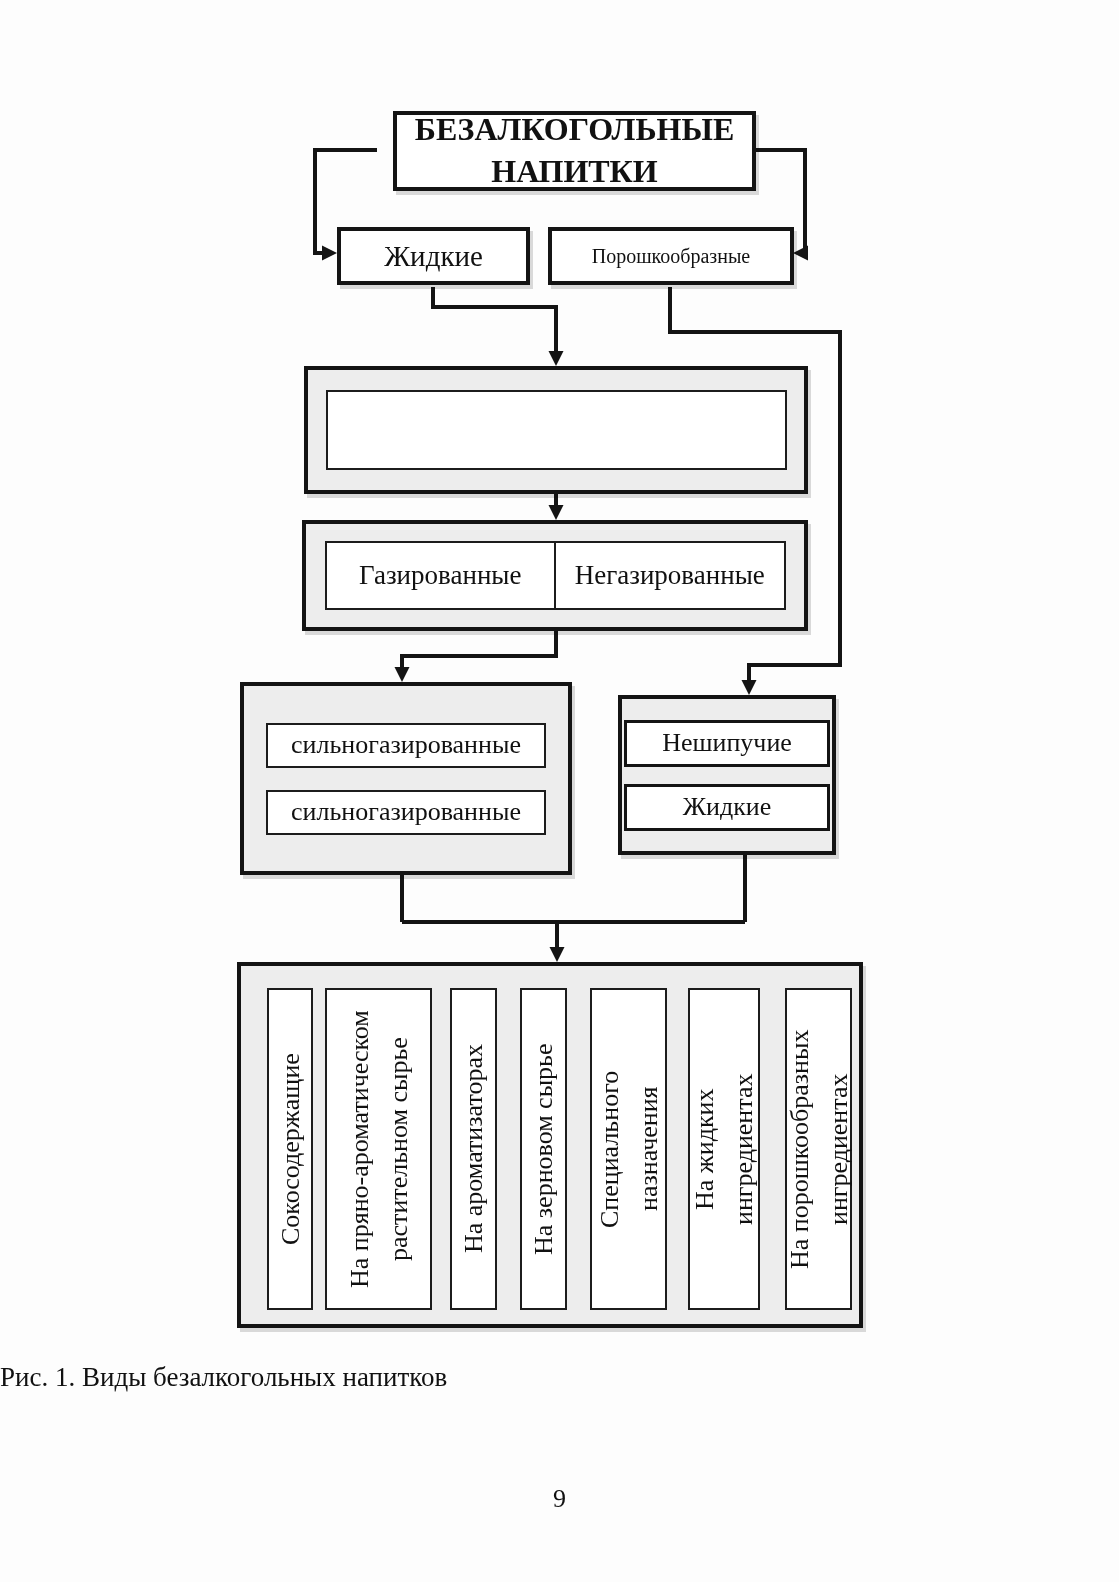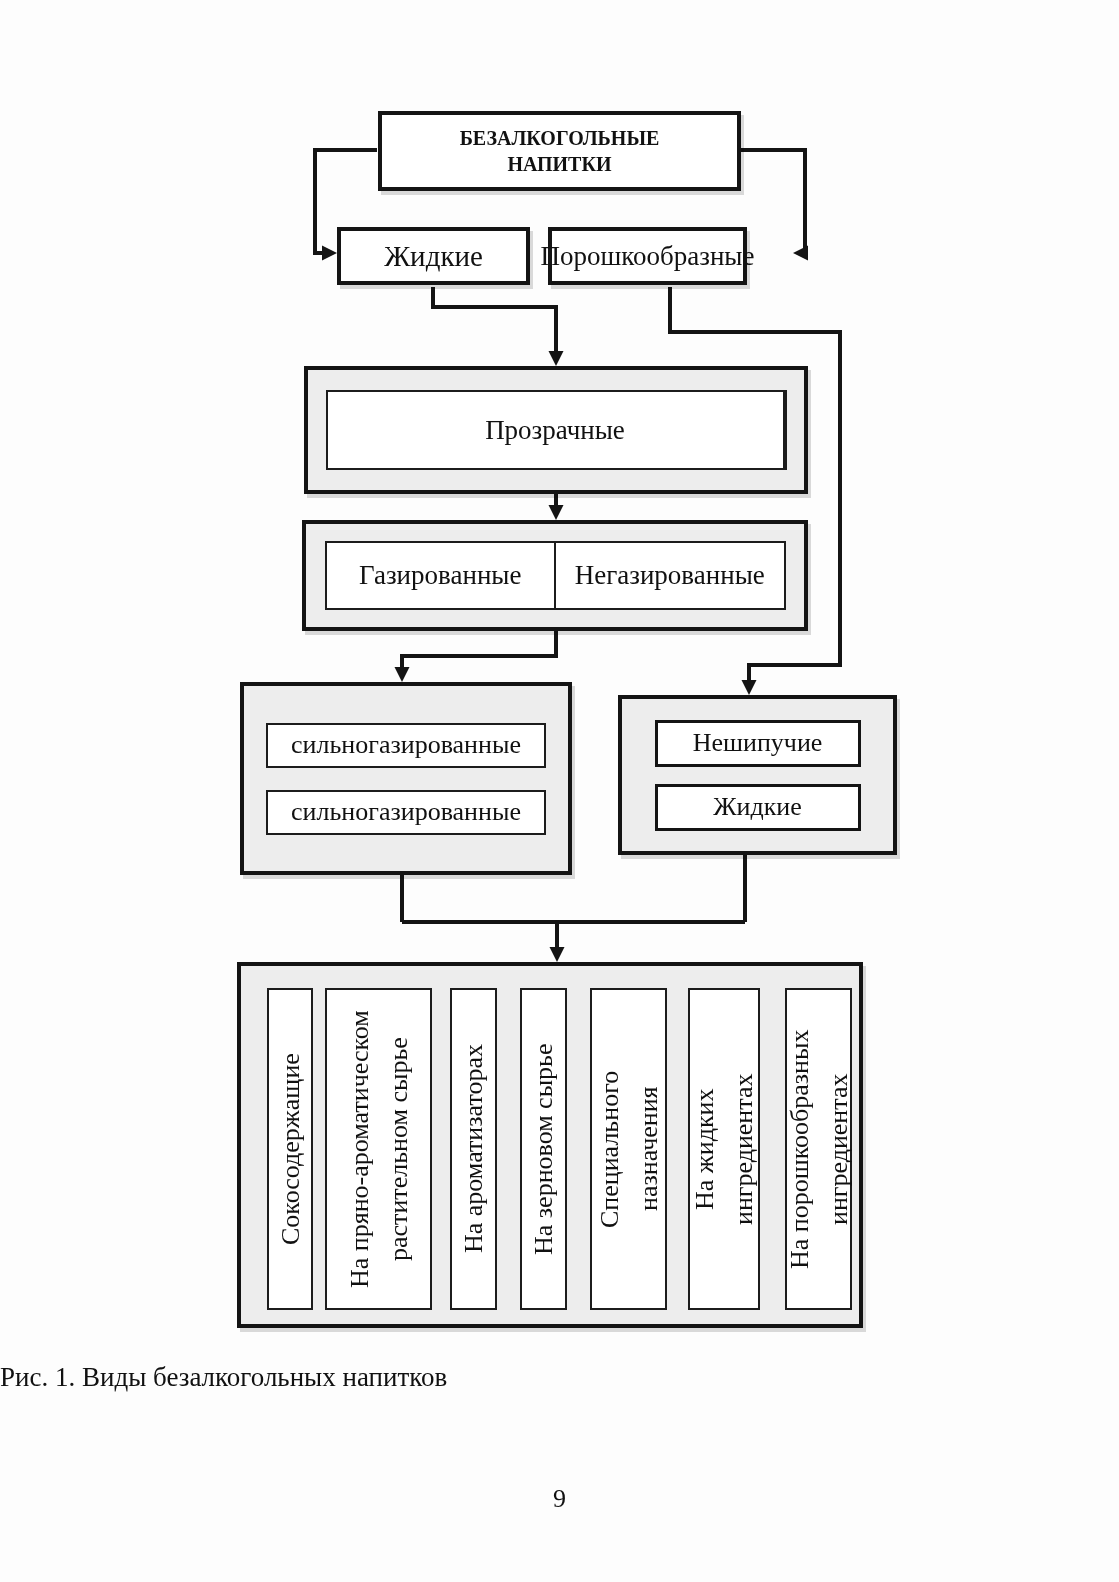--- a/index.html
+++ b/index.html
@@ -70,34 +70,34 @@
     background:var(--boxfill);
     border:2px solid #1c1c1c;
     box-sizing:border-box;
     display:flex;align-items:center;justify-content:center;
     writing-mode:vertical-rl;
     transform:rotate(180deg);
     text-align:center;
     white-space:pre-line;
     font-size:26px;line-height:1.5;
   }
-  #root-box{left:378px;top:111px;width:363px;height:80px;font-weight:bold;font-size:20px;line-height:1.3;}
+  #root-box{left:393px;top:111px;width:363px;height:80px;font-weight:bold;font-size:32px;line-height:1.3;}
   #liquid-box{left:337px;top:227px;width:193px;height:58px;font-size:29px;}
-  #powder-box{left:548px;top:227px;width:199px;height:58px;font-size:27px;}
+  #powder-box{left:548px;top:227px;width:246px;height:58px;font-size:20px;}
 
   #panel-clarity{left:304px;top:366px;width:504px;height:128px;}
   #panel-clarity .inner-split{width:461px;height:80px;}
   #panel-carbonation{left:302px;top:520px;width:506px;height:111px;}
   #panel-carbonation .inner-split{width:461px;height:69px;}
 
   #panel-degrees{left:240px;top:682px;width:332px;height:193px;}
   #panel-degrees .stack{gap:22px;}
   #panel-degrees .mini{width:280px;height:45px;}
 
-  #panel-powder-kinds{left:618px;top:695px;width:279px;height:160px;}
+  #panel-powder-kinds{left:618px;top:695px;width:218px;height:160px;}
   #panel-powder-kinds .stack{gap:17px;}
   #panel-powder-kinds .mini{width:206px;height:47px;}
 
   #panel-bases{left:237px;top:962px;width:626px;height:366px;}
   .vcol{top:22px;height:322px;}
   #vcol-0{left:26px;width:46px;}
   #vcol-1{left:84px;width:107px;}
   #vcol-2{left:209px;width:47px;}
   #vcol-3{left:279px;width:47px;}
   #vcol-4{left:349px;width:77px;}
@@ -135,21 +135,20 @@
 
   <div class="node" id="root-box">БЕЗАЛКОГОЛЬНЫЕ
 НАПИТКИ</div>
 
   <div class="node" id="liquid-box">Жидкие</div>
 
   <div class="node" id="powder-box">Порошкообразные</div>
 
   <div class="panel center" id="panel-clarity">
     <div class="inner-split">
-      <div class="cell first">Прозрачные</div>
     </div>
   </div>
 
   <div class="panel center" id="panel-carbonation">
     <div class="inner-split">
       <div class="cell first">Газированные</div>
       <div class="cell">Негазированные</div>
     </div>
   </div>
 

